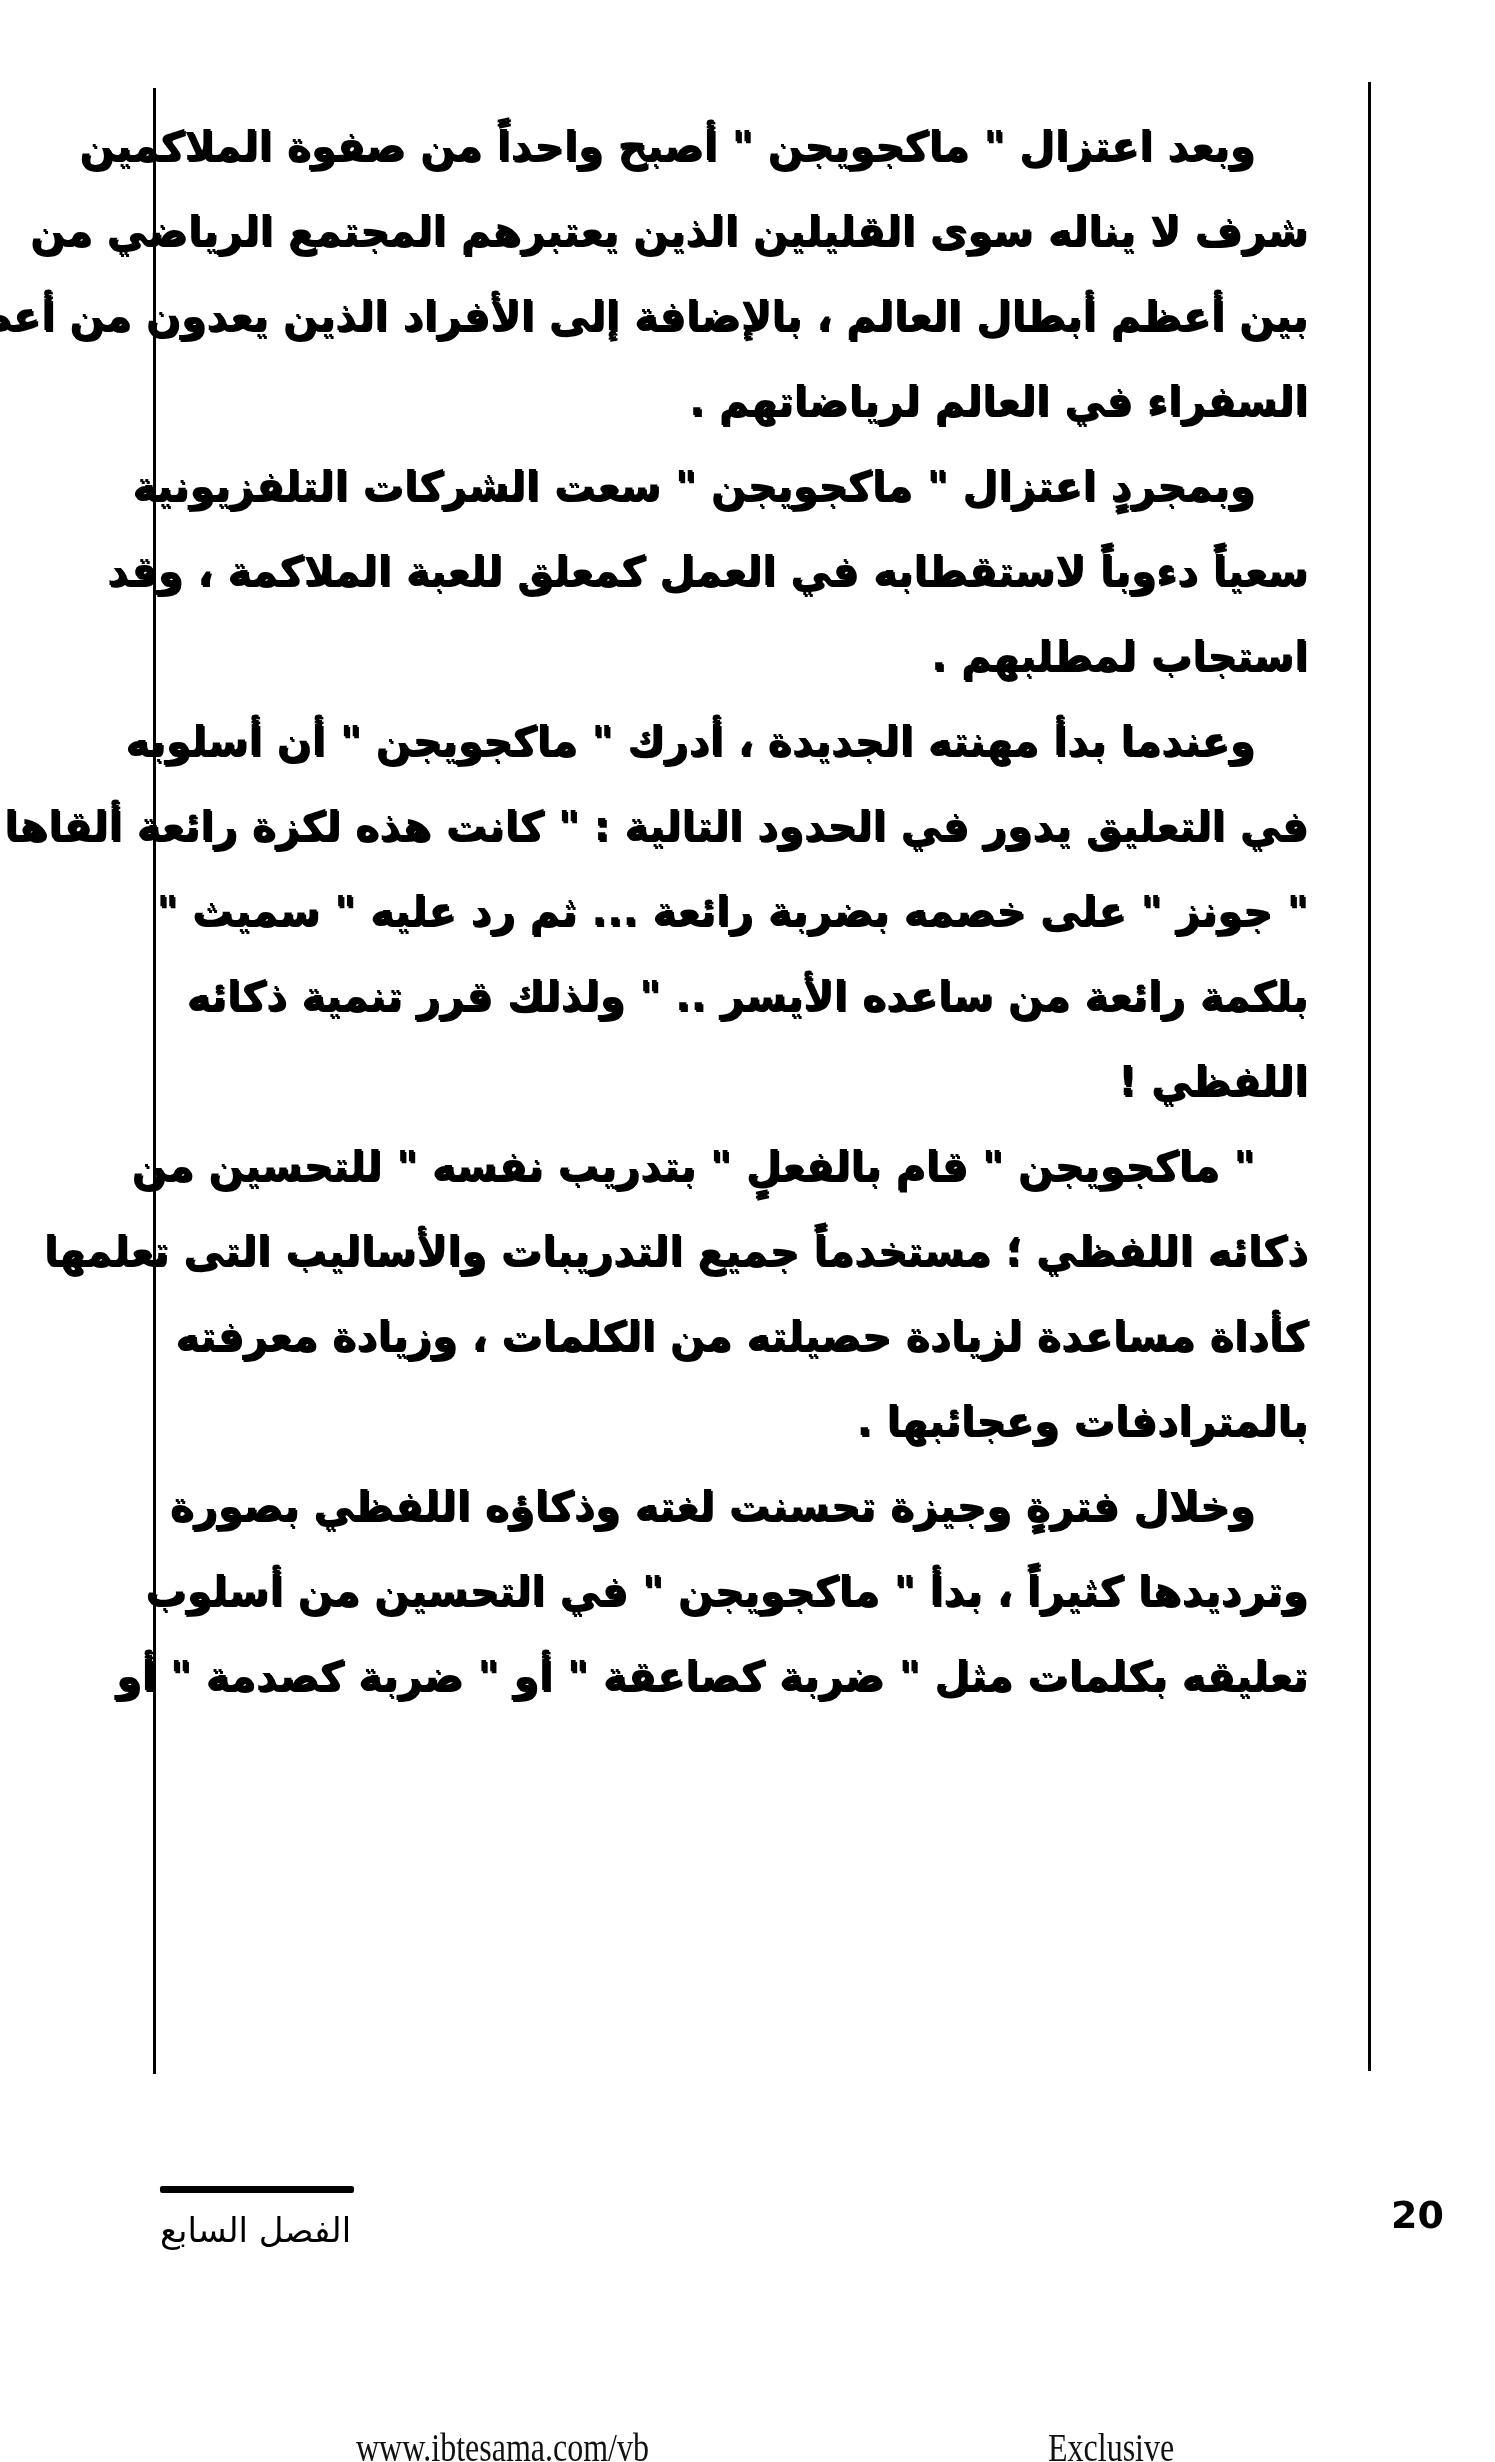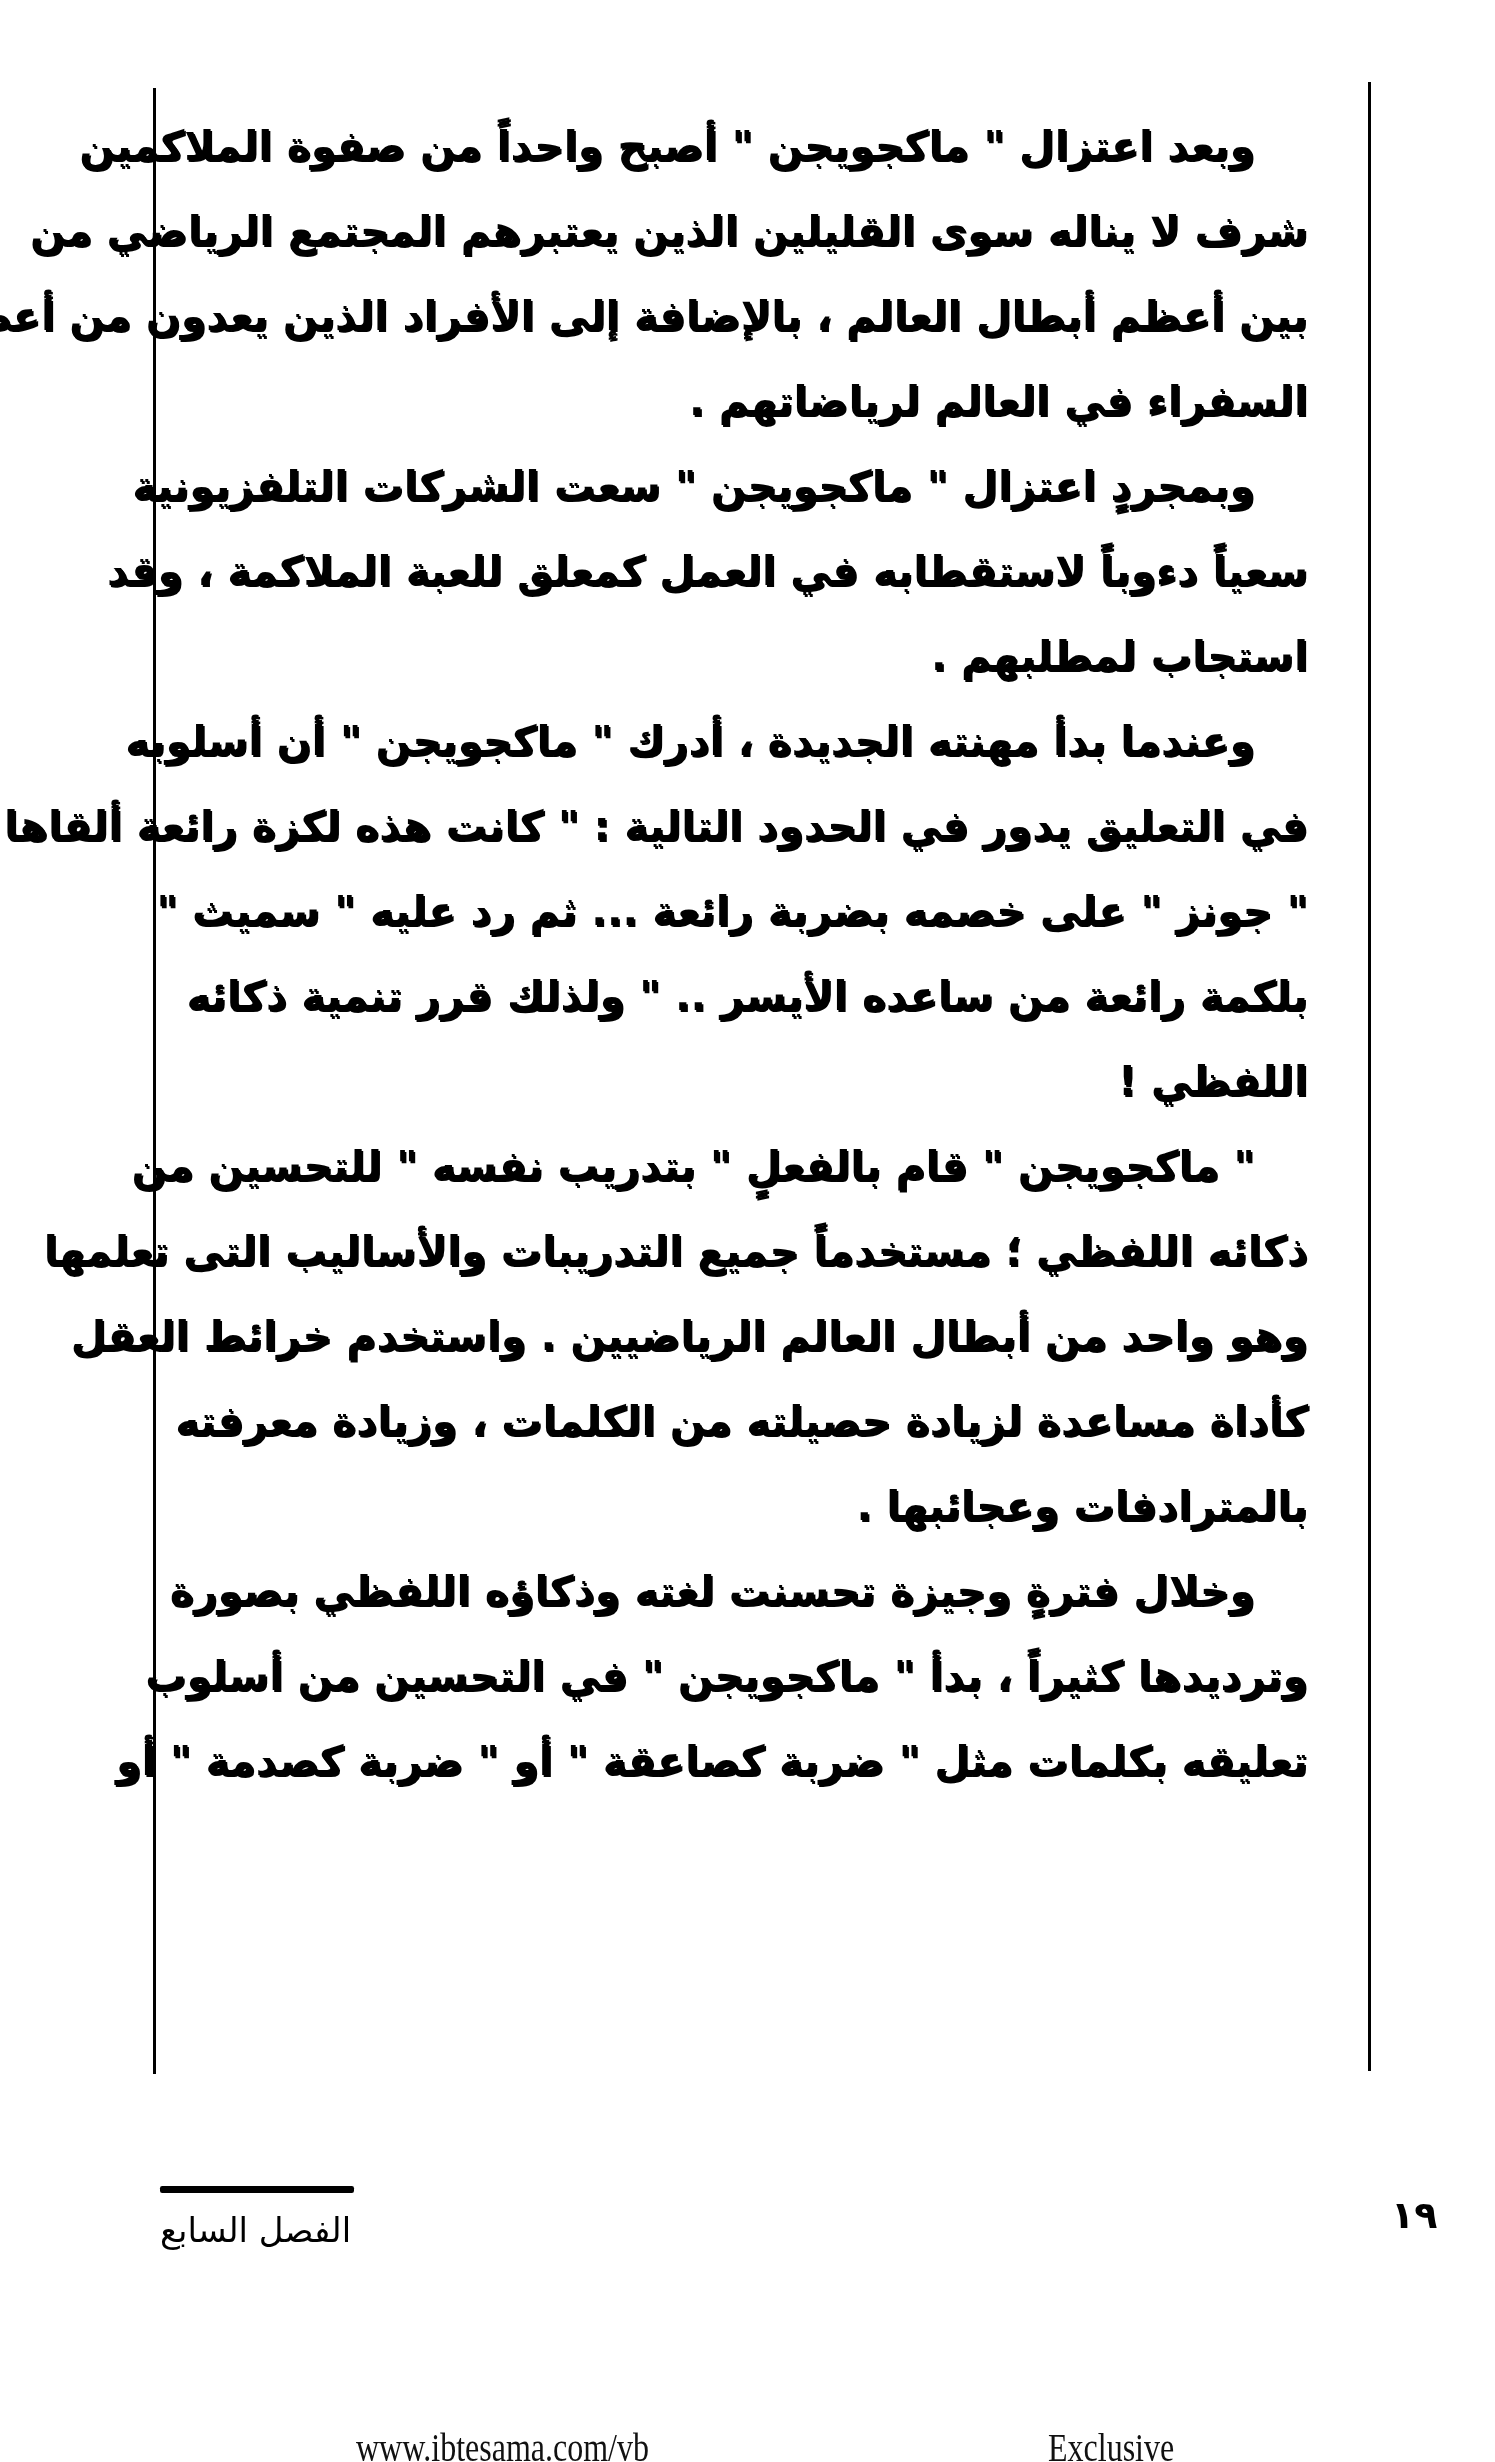--- a/index.html
+++ b/index.html
@@ -123,32 +123,31 @@
       <span class="line first-indent">وعندما بدأ مهنته الجديدة ، أدرك " ماكجويجن " أن أسلوبه</span>
       <span class="line">في التعليق يدور في الحدود التالية : " كانت هذه لكزة رائعة ألقاها</span>
       <span class="line">" جونز " على خصمه بضربة رائعة ... ثم رد عليه " سميث "</span>
       <span class="line">بلكمة رائعة من ساعده الأيسر .. " ولذلك قرر تنمية ذكائه</span>
       <span class="line last">اللفظي !</span>
     </div>
 
     <div>
       <span class="line first-indent">" ماكجويجن " قام بالفعلٍ " بتدريب نفسه " للتحسين من</span>
       <span class="line">ذكائه اللفظي ؛ مستخدماً جميع التدريبات والأساليب التى تعلمها</span>
-      <span class="line">وهو واحد من أبطال العالم الرياضيين . واستخدم خرائط العقل</span>
       <span class="line">كأداة مساعدة لزيادة حصيلته من الكلمات ، وزيادة معرفته</span>
       <span class="line last">بالمترادفات وعجائبها .</span>
     </div>
 
     <div>
       <span class="line first-indent">وخلال فترةٍ وجيزة تحسنت لغته وذكاؤه اللفظي بصورة</span>
       <span class="line">وترديدها كثيراً ، بدأ " ماكجويجن " في التحسين من أسلوب</span>
       <span class="line">تعليقه بكلمات مثل " ضربة كصاعقة " أو " ضربة كصدمة " أو</span>
     </div>
   </div>
 
   <div class="footer-rule"></div>
   <div class="chapter-label">الفصل السابع</div>
-  <div class="page-number">١٩</div>
+  <div class="page-number">20</div>
 
   <div class="watermark url">www.ibtesama.com/vb</div>
   <div class="watermark tag">Exclusive</div>
 </div>
 
 
 </body></html>

